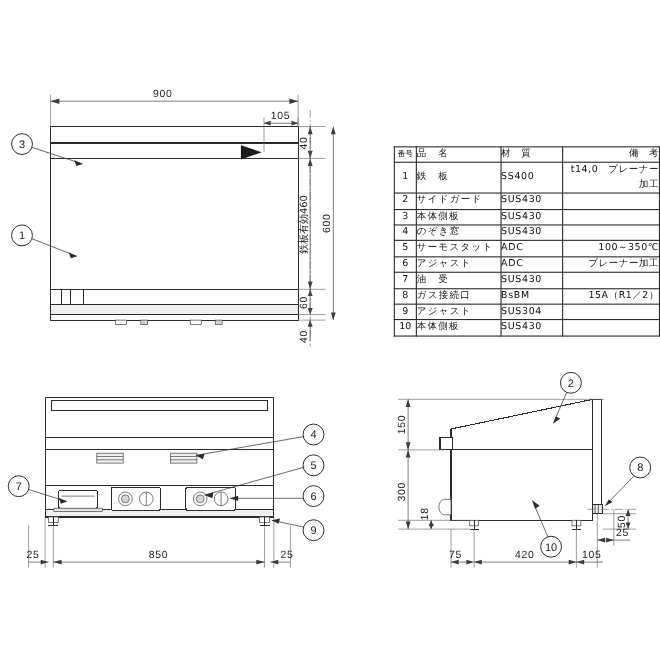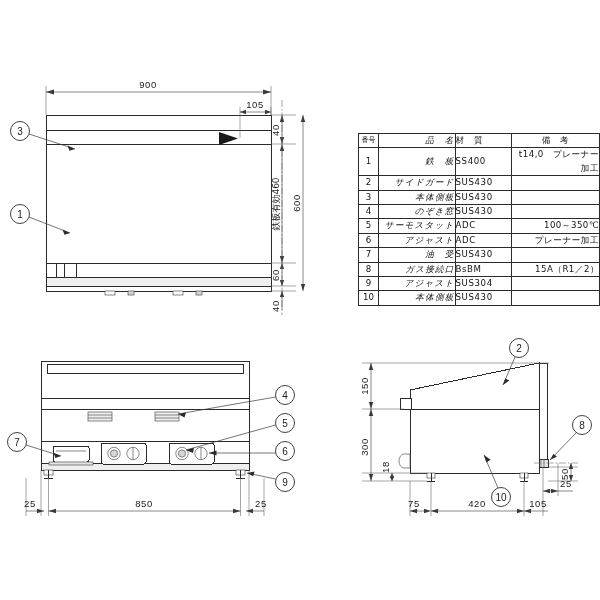--- a/index.html
+++ b/index.html
@@ -32,21 +32,21 @@
     border:1px solid #2b2b2b;
     font-size:8.6px;
     font-weight:normal;
     padding:0;
     height:13.4px;
     line-height:13.4px;
     color:#111;
     font-family:"DejaVu Sans","Liberation Sans",sans-serif;
   }
   .c-no{width:20px;text-align:center;letter-spacing:0px;}
-  .c-nm{width:84px;text-align:right;letter-spacing:1.2px;font-style:italic;}
+  .c-nm{width:84px;text-align:left;letter-spacing:1.2px;}
   .c-mt{width:58px;letter-spacing:0.6px;}
   .c-rm{width:95px;text-align:right;padding-left:4px;letter-spacing:0.5px;}
   thead td{letter-spacing:3px;}
   thead td.c-no{letter-spacing:0px;font-size:7px;}
 </style>
 </head>
 <body>
 
 <div id="sheet">
 
@@ -338,21 +338,21 @@
 
 </svg>
 
 <div id="tablewrap">
   <table class="parts">
     <thead>
       <tr>
         <td class="c-no">番号</td>
         <td class="c-nm">品　名</td>
         <td class="c-mt">材　質</td>
-        <td class="c-rm" style="text-align:center;">備　考</td>
+        <td class="c-rm" style="">備　考</td>
       </tr>
     </thead>
     <tbody>
       <tr>
         <td class="c-no">1</td>
         <td class="c-nm">鉄　板</td>
         <td class="c-mt">SS400</td>
         <td class="c-rm">t14,0　プレーナー加工</td>
       </tr>
       <tr>

